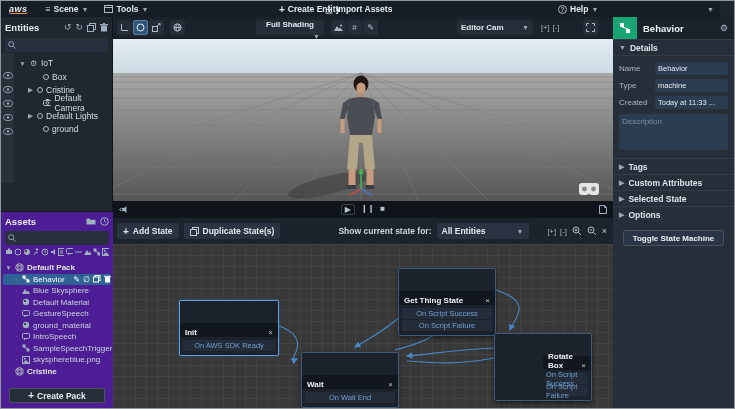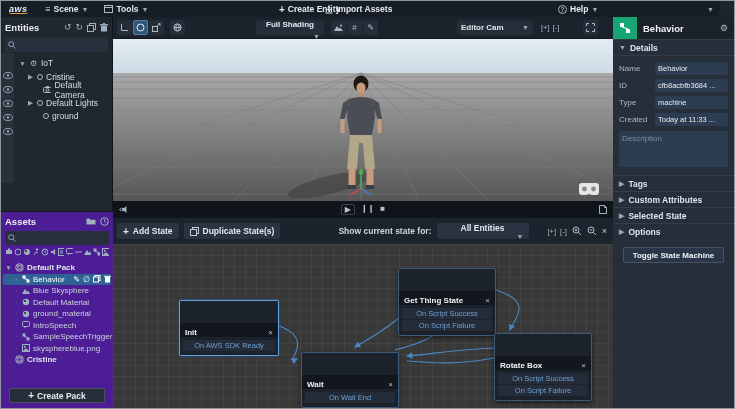--- a/index.html
+++ b/index.html
@@ -49,21 +49,21 @@
   .dropdown .caret { margin-left:auto; }
 
   #viewport { position:absolute; left:112px; top:38px; width:500px; height:162px; overflow:hidden; }
   #playbar { position:absolute; left:112px; top:200px; width:500px; height:17px; background:#0f141b; display:flex; align-items:center; }
   .pb-center { position:absolute; left:0; right:0; display:flex; justify-content:center; gap:6px; color:#b9c3cd; font-size:8px; }
 
   
   #sm-toolbar { position:absolute; left:112px; top:217px; width:500px; height:26px; background:#1c232d; display:flex; align-items:center; gap:5px; padding:0 4px; z-index:10; }
   .sm-btn { height:16px; background:#2a3341; border-radius:2px; color:#e2e8ee; font-size:8.5px; font-weight:bold; display:flex; align-items:center; padding:0 6px; gap:4px; }
   .sm-label { font-size:8.5px; font-weight:bold; color:#cfd7de; margin-left:auto; }
-  .sm-dd { width:92px; height:16px; background:#2a3341; border-radius:2px; display:flex; align-items:center; padding:0 5px; font-size:8.5px; font-weight:bold; color:#e2e8ee;flex-direction:column; }
+  .sm-dd { width:92px; height:16px; background:#2a3341; border-radius:2px; display:flex; align-items:center; padding:0 5px; font-size:8.5px; font-weight:bold; color:#e2e8ee; }
   .sm-ic { color:#aeb9c4; font-size:8px; display:flex; align-items:center; }
 
   #canvas { position:absolute; left:112px; top:243px; width:500px; height:165px; background:#383838;
     background-image: linear-gradient(#424242 1px, transparent 1px), linear-gradient(90deg,#424242 1px, transparent 1px);
     background-size: 11px 11px; overflow:hidden; }
   .node { position:absolute; border:1px solid #3d5a78; border-radius:2px; background:#1b222c; box-shadow:0 2px 4px rgba(0,0,0,.5); min-width:98px; z-index:5; }
   .node.start { border:1px solid #5aa0e0; box-shadow:0 0 3px #357; }
   .node-head { display:flex; align-items:flex-end; height:14px; background:#12171d; padding:0 5px; border-radius:2px 2px 0 0;margin-top:22px; }
   .node-title { flex:1; font-size:8px; font-weight:bold; color:#eef2f6; }
   .node-x { color:#c3ccd5; font-size:8px; }
@@ -175,20 +175,25 @@
         <svg class="ic eye" style="top:75px;" width="10" height="7">
             <ellipse cx="5" cy="3.5" rx="4.5" ry="3" fill="none" stroke="#8fa0b0"></ellipse>
             <circle cx="5" cy="3.5" r="1.3" fill="#8fa0b0"></circle>
           </svg>
       </div>
       <div class="trow" style="padding-left:18px; height:14px;">
         <span class="exp">▼</span>
         <span class="ent-ic">⚙</span>
         <span>IoT</span>
       </div>
+      <div class="trow" style="padding-left:32px;">
+        <span class="exp"></span>
+          <span class="circ"></span>
+        <span>Box</span>
+      </div>
       <div class="trow" style="padding-left:26px;">
         <span class="exp">▶</span>
           <span class="circ"></span>
         <span>Cristine</span>
       </div>
       <div class="trow" style="padding-left:32px;">
         <span class="exp"></span>
         <svg class="ic" width="9" height="7">
             <rect x="0.5" y="1.5" width="8" height="5" rx="1" fill="none" stroke="#aeb9c4"></rect>
             <circle cx="4.5" cy="4" r="1.4" fill="none" stroke="#aeb9c4"></circle>
@@ -315,20 +320,28 @@
             </svg>
           <span>Blue Skysphere</span>
         </div>
         <div class="arow">
           <span class="bullet">·</span>
           <svg class="ic" width="8" height="8">
               <circle cx="4" cy="4" r="3.2" fill="#9fb0bf"></circle>
               <circle cx="3" cy="3" r="1" fill="#20272f"></circle>
             </svg>
           <span>Default Material</span>
+        </div>
+        <div class="arow">
+          <span class="bullet">·</span>
+          <svg class="ic" width="8" height="8">
+              <rect x="0.5" y="0.5" width="7" height="5" rx="1" fill="none" stroke="#9fb0bf"></rect>
+              <path d="M2,5.5 L2,7.5 L4,5.5" fill="#9fb0bf"></path>
+            </svg>
+          <span>GestureSpeech</span>
         </div>
         <div class="arow">
           <span class="bullet">·</span>
           <svg class="ic" width="8" height="8">
               <circle cx="4" cy="4" r="3.2" fill="#9fb0bf"></circle>
               <circle cx="3" cy="3" r="1" fill="#20272f"></circle>
             </svg>
           <span>ground_material</span>
         </div>
         <div class="arow">
@@ -602,21 +615,21 @@
     <div class="node" style="left:188px; top:108px; width:92px;">
       <div class="node-head">
           <span class="node-title">Wait</span>
           <span class="node-x">×</span>
         </div>
       <div class="node-body">
           <div class="transition">On Wait End</div>
         </div>
     </div>
 
-    <div class="node" style="left:381px; top:89px; width:96px;">
+    <div class="node" style="left:381px; top:89px; width:96px;padding-left:48px;">
       <div class="node-head">
           <span class="node-title">Rotate Box</span>
           <span class="node-x">×</span>
         </div>
       <div class="node-body">
         <div class="transition">On Script Success</div>
         <div class="transition">On Script Failure</div>
       </div>
     </div>
   </div>
@@ -638,24 +651,20 @@
         <span class="caret">▼</span>
         <span>Details</span>
       </div>
 
     <div style="border-top:1px solid #333c47; padding-top:4px;">
       <div class="frow">
         <span class="flabel">Name</span>
         <input class="fval" value="Behavior" style="">
       </div>
       <div class="frow">
-        <span class="flabel">ID</span>
-        <span class="fval">cfb8acbfb3684 ...</span>
-      </div>
-      <div class="frow">
         <span class="flabel">Type</span>
         <span class="fval">machine</span>
       </div>
       <div class="frow">
         <span class="flabel">Created</span>
         <span class="fval">Today at 11:33 ...</span>
       </div>
       <textarea id="desc" placeholder="Description" style=""></textarea>
     </div>
 

